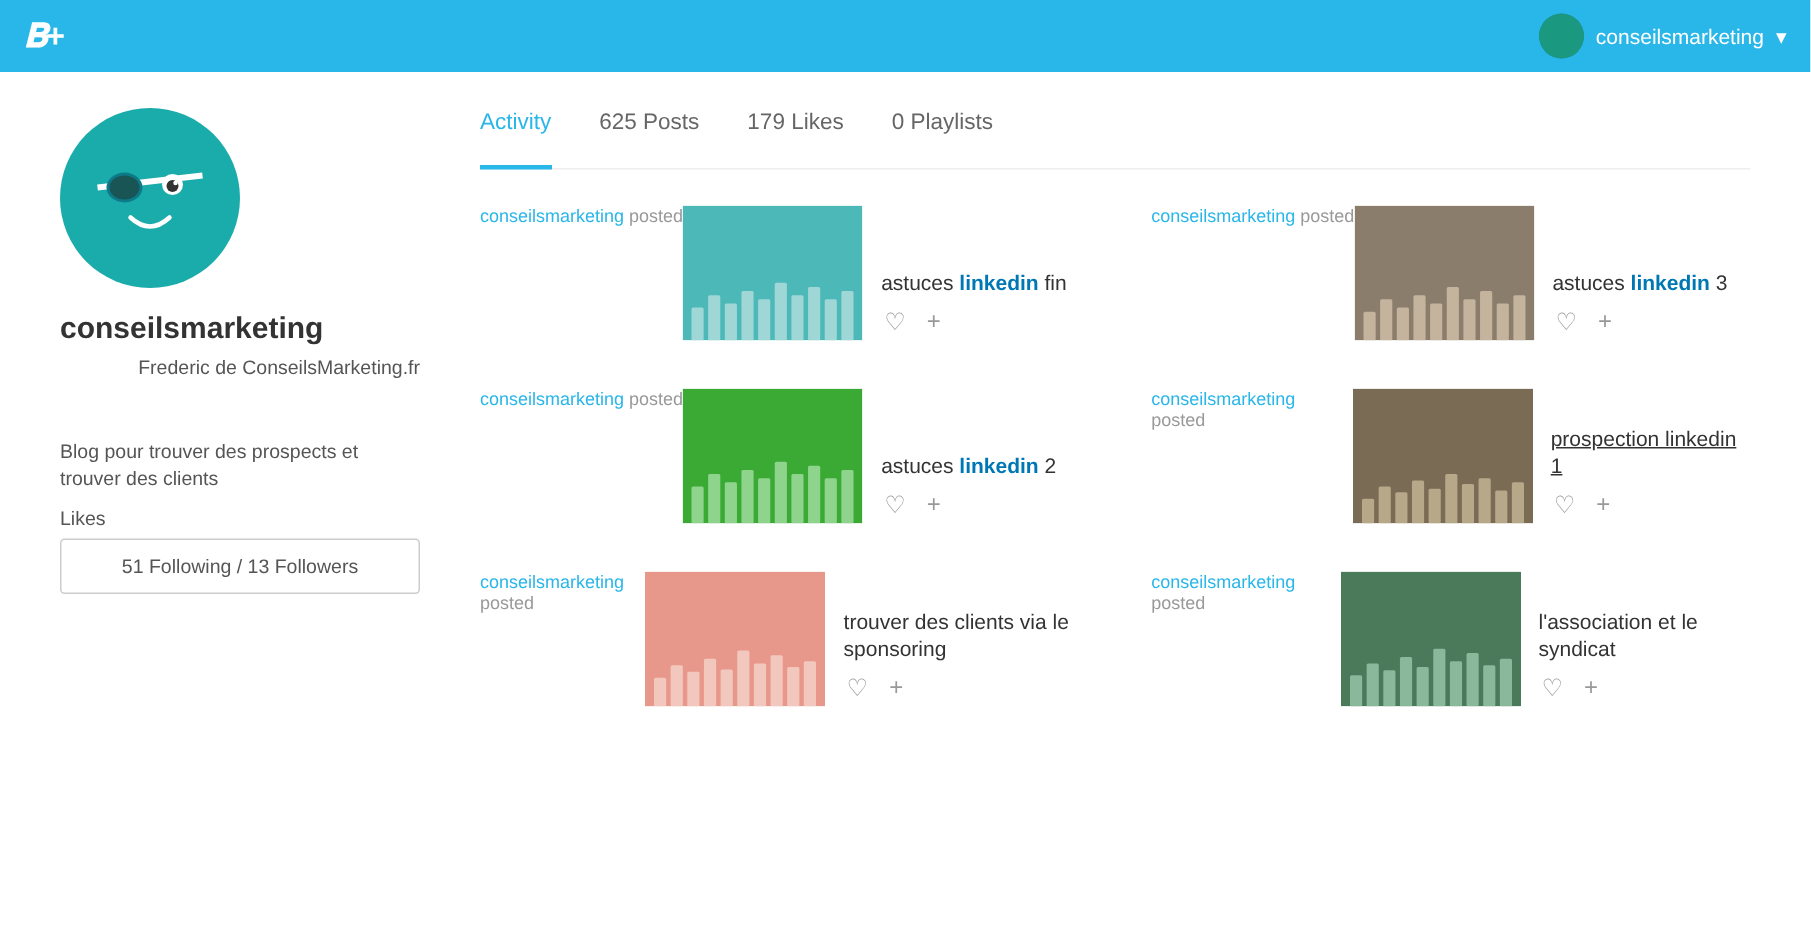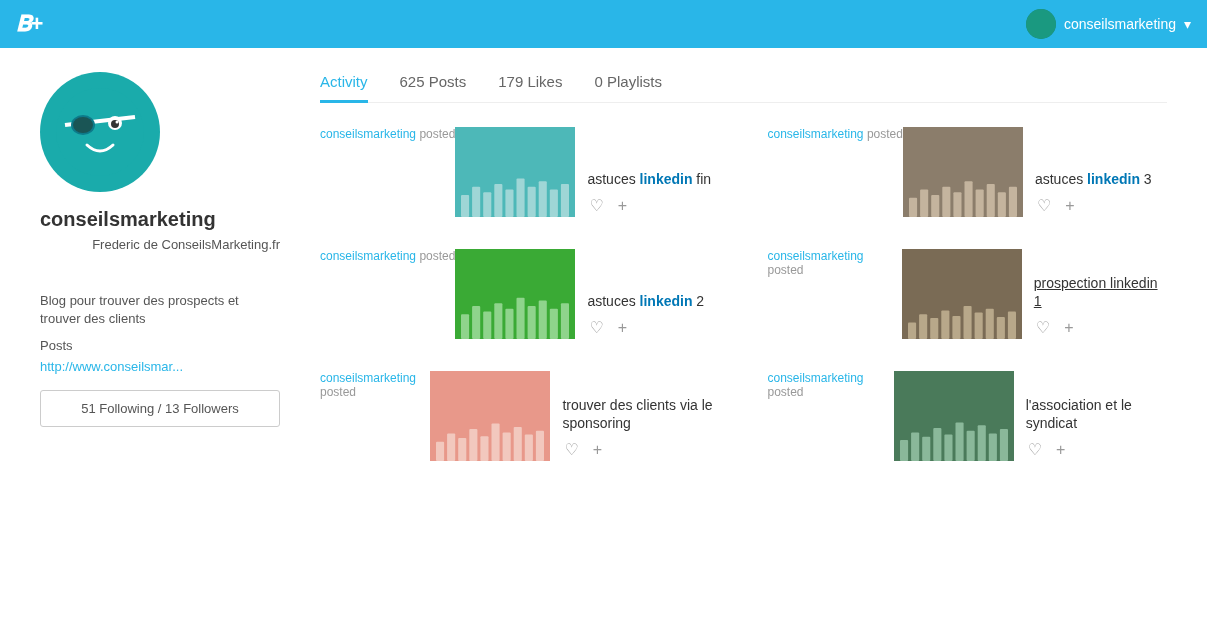--- a/index.html
+++ b/index.html
@@ -120,21 +120,21 @@
     }
 
     
     .tabs {
       display: flex;
       gap: 32px;
       border-bottom: 1px solid #eee;
       margin-bottom: 24px;
     }
     .tab {
-      padding-bottom: 10px;
+      padding-bottom: 20px;
       font-size: 15px;
       color: #666;
       cursor: pointer;
       border-bottom: 3px solid transparent;
       position: relative;
       top: 1px;
     }
     .tab.active {
       color: #29b6e8;
       border-bottom: 3px solid #29b6e8;
@@ -241,22 +241,21 @@
         <circle cx="60" cy="37" r="4" fill="#333"></circle>
         <circle cx="62" cy="35" r="1.5" fill="#fff"></circle>
 
         <path d="M32 58 Q45 70 58 58" stroke="#fff" stroke-width="3" fill="none" stroke-linecap="round"></path>
       </svg>
     </div>
 
     <div class="profile-name">conseilsmarketing</div>
     <div class="profile-sub">Frederic de ConseilsMarketing.fr</div>
     <div class="profile-desc">Blog pour trouver des prospects et trouver des clients</div>
-    <div class="profile-city">Posts</div>
-    <a class="profile-link" href="#">http://www.conseilsmar...</a>
+    <div class="profile-city">Likes</div>
     <div class="profile-follow">51 Following / 13 Followers</div>
   </aside>
 
   <main class="content">
 
     <nav class="tabs">
       <div class="tab active">Activity</div>
       <div class="tab">625 Posts</div>
       <div class="tab">179 Likes</div>
       <div class="tab">0 Playlists</div>

